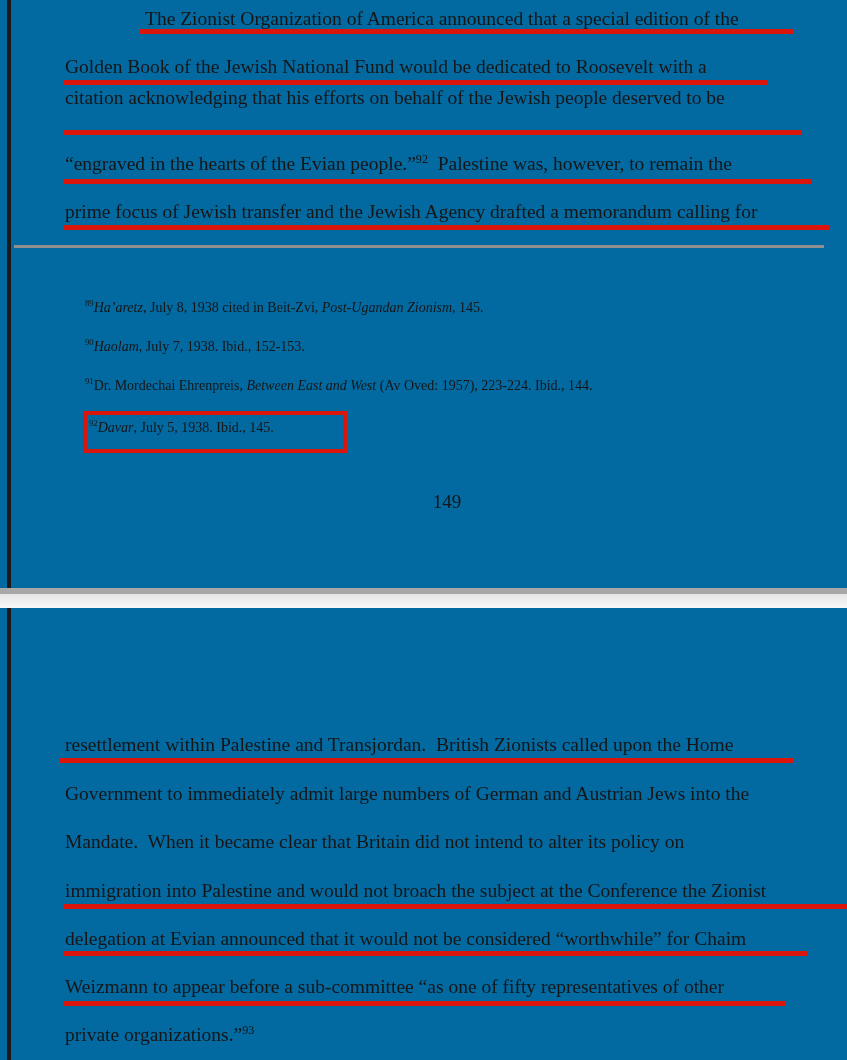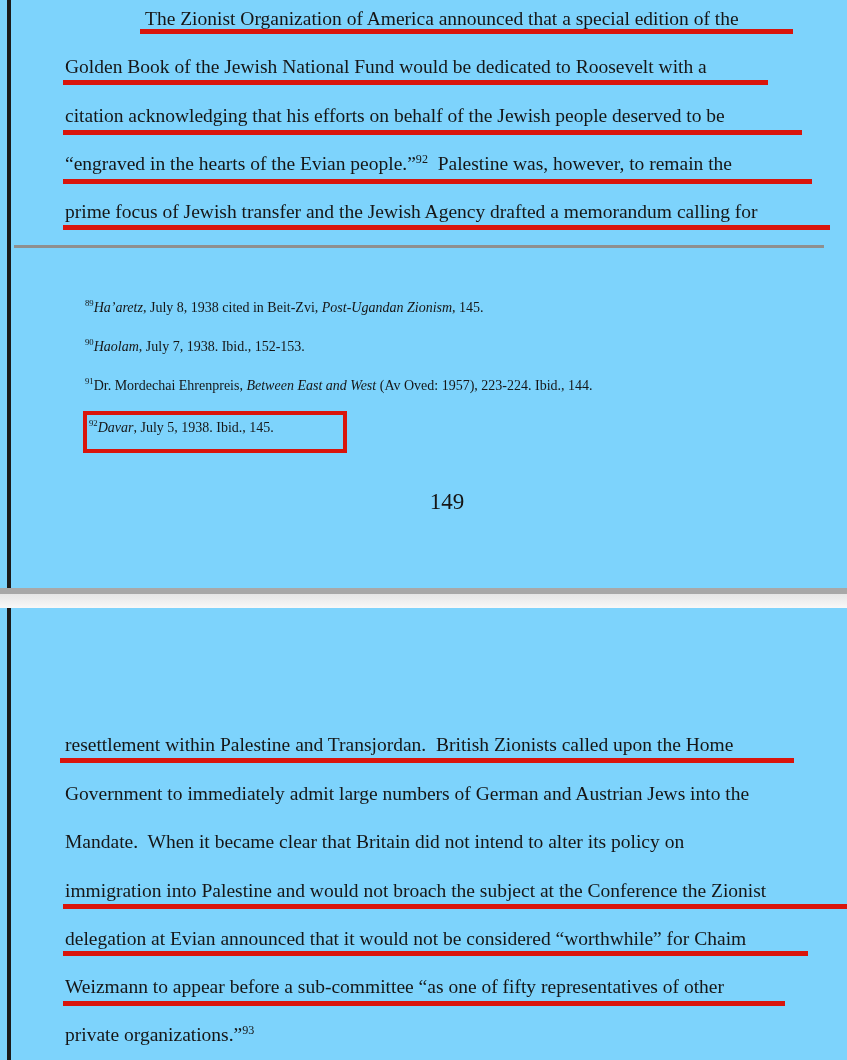--- a/index.html
+++ b/index.html
@@ -1,38 +1,38 @@
 <!DOCTYPE html>
 <html style="--accent-red: #d9150c;"><head>
 <meta charset="utf-8">
 <style>
   * { margin:0; padding:0; box-sizing:border-box; }
   html,body { background:#ffffff; }
   #screen {
     position:relative; width:847px; height:1060px; overflow:hidden;
-    background:#7dd3fc; color:#161616;
+    background:#0369a1; color:#161616;
     font-family:"Liberation Serif","DejaVu Serif",serif;
     padding-left:41px;
   }
   .vborder { position:absolute; left:7px; top:0; width:4px; height:1060px; background:#1a1a1a; }
   .line { position:absolute; font-size:19.5px; line-height:26px; white-space:pre; }
   .fn   { position:absolute; font-size:14px;  line-height:22px; white-space:pre; }
   .sup  { font-size:0.62em; vertical-align:super; line-height:0; }
   .it   { font-style:italic; }
   .redline { position:absolute; height:5px; background:var(--accent-red,#d9150c); }
   .fnrule  { position:absolute; left:14px; top:245px; width:810px; height:3px; background:#8f8f8f; }
   .hibox   { position:absolute; left:83px; top:411px; width:264px; height:42px;
              border:4px solid var(--accent-red,#d9150c); }
   .pagenum { position:absolute; left:47px; top:489px; width:800px; text-align:center;
-             font-size:23px; line-height:26px; }
+             font-size:19px; line-height:26px; }
   .band-dark  { position:absolute; left:0; top:588px; width:847px; height:6px; background:#a8a8a8; }
   .band-light { position:absolute; left:0; top:594px; width:847px; height:14px;
                 background:linear-gradient(#e6e6e6,#f8f8f8); }
   
-  .p1l1{top:6px;left:145px} .p1l2{top:54px;left:65px} .p1l3{top:103px;left:65px}
+  .p1l1{top:6px;left:145px} .p1l2{top:54px;left:65px} .p1l3{top:85px;left:65px}
   .p1l4{top:151px;left:65px} .p1l5{top:199px;left:65px}
   
   .u1{top:29px;left:140px;width:653px} .u2{top:80px;left:63px;width:705px}
   .u3{top:130px;left:63px;width:739px} .u4{top:179px;left:63px;width:749px}
   .u5{top:225px;left:63px;width:767px}
   
   .fnl1{top:297px;left:85px} .fnl2{top:336px;left:85px} .fnl3{top:375px;left:85px} .fnl4{top:417px;left:89px}
   
   .p2l1{top:732px;left:65px} .p2l2{top:781px;left:65px} .p2l3{top:829px;left:65px}
   .p2l4{top:878px;left:65px} .p2l5{top:926px;left:65px} .p2l6{top:974px;left:65px}

